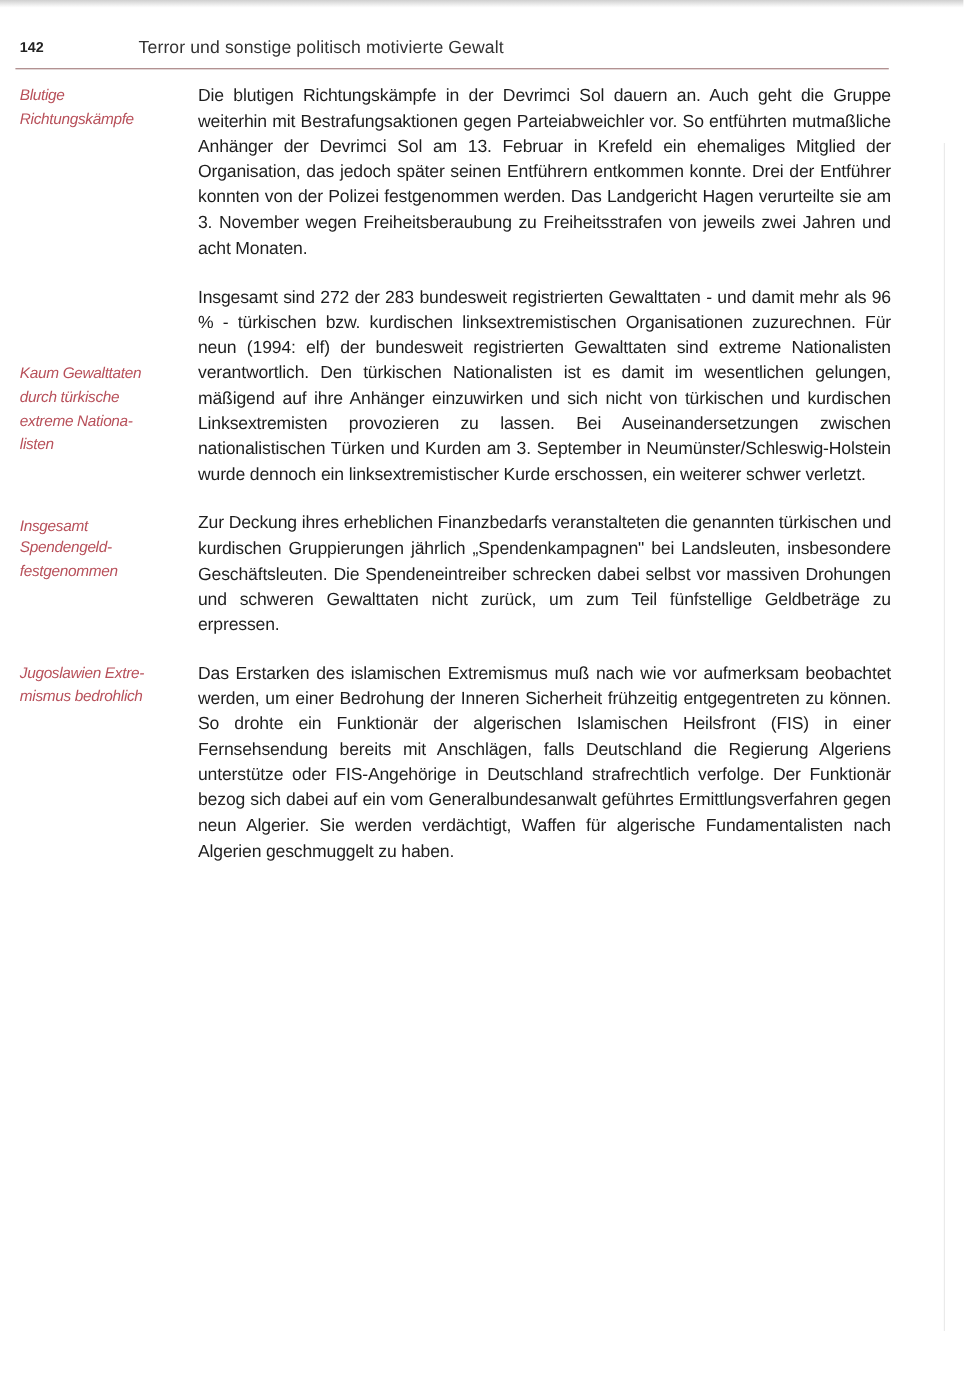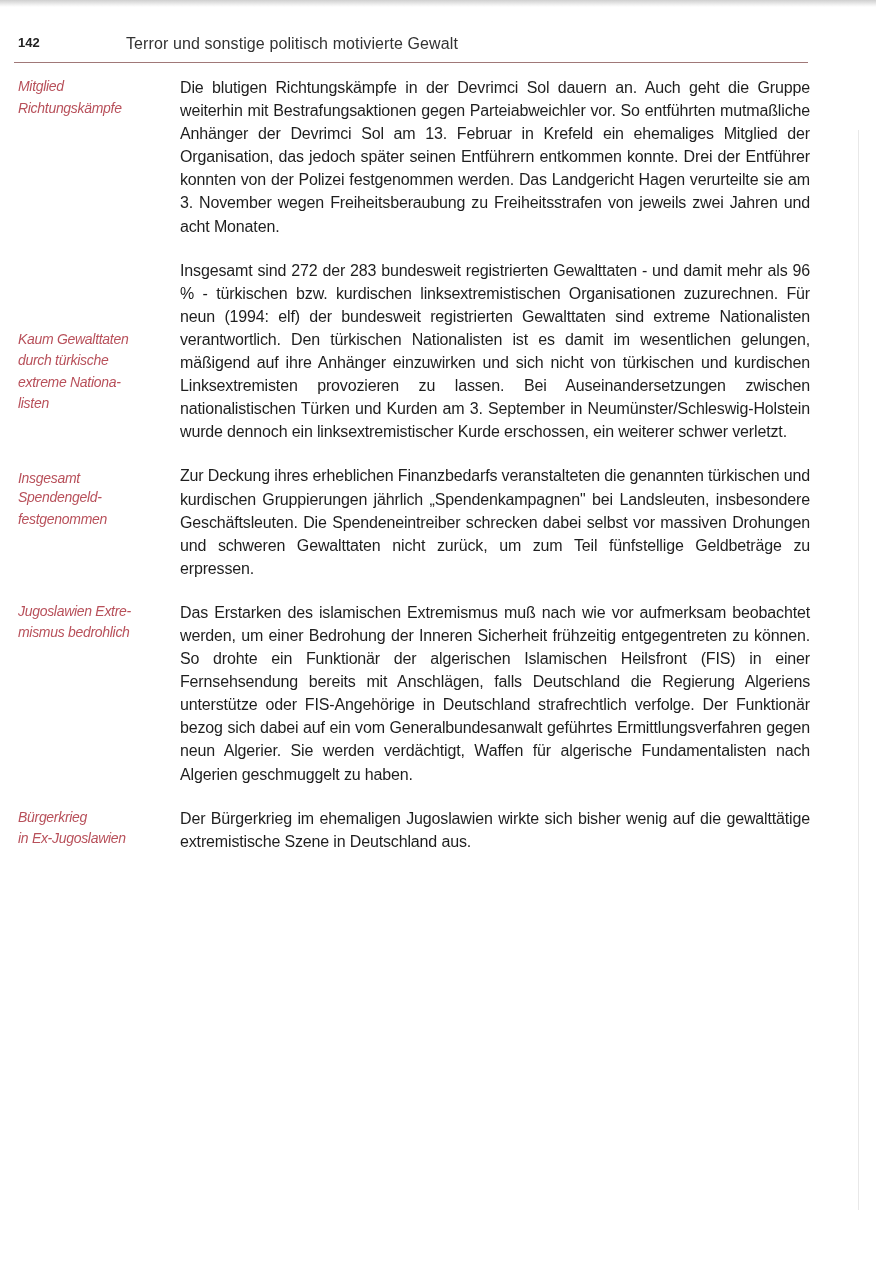--- a/index.html
+++ b/index.html
@@ -100,21 +100,21 @@
 
 <div class="page-header">
   <span class="page-number">142</span>
   <span class="running-title">Terror und sonstige politisch motivierte Gewalt</span>
 </div>
 
 <div class="content">
 
   <div class="section">
     <div class="margin-notes">
-      <div class="margin-note" style="top:0px">Mitglied
+      <div class="margin-note" style="top:0px">Blutige
 Richtungskämpfe</div>
     </div>
     <div class="body-text">
       <p>Die blutigen Richtungskämpfe in der Devrimci Sol dauern an. Auch geht die Gruppe weiterhin mit Bestrafungsaktionen gegen Parteiabweichler vor. So entführten mutmaßliche Anhänger der Devrimci Sol am 13. Februar in Krefeld ein ehemaliges Mitglied der Organisation, das jedoch später seinen Entführern entkommen konnte. Drei der Entführer konnten von der Polizei festgenommen werden. Das Landgericht Hagen verurteilte sie am 3. November wegen Freiheitsberaubung zu Freiheitsstrafen von jeweils zwei Jahren und acht Monaten.</p>
     </div>
   </div>
 
   <div class="section">
     <div class="margin-notes">
       <div class="margin-note" style="top:70px">Kaum Gewalttaten
@@ -141,23 +141,14 @@
   <div class="section">
     <div class="margin-notes">
       <div class="margin-note" style="top:0px">Jugoslawien Extre-
 mismus bedrohlich</div>
     </div>
     <div class="body-text">
       <p>Das Erstarken des islamischen Extremismus muß nach wie vor aufmerksam beobachtet werden, um einer Bedrohung der Inneren Sicherheit frühzeitig entgegentreten zu können. So drohte ein Funktionär der algerischen Islamischen Heilsfront (FIS) in einer Fernsehsendung bereits mit Anschlägen, falls Deutschland die Regierung Algeriens unterstütze oder FIS-Angehörige in Deutschland strafrechtlich verfolge. Der Funktionär bezog sich dabei auf ein vom Generalbundesanwalt geführtes Ermittlungsverfahren gegen neun Algerier. Sie werden verdächtigt, Waffen für algerische Fundamentalisten nach Algerien geschmuggelt zu haben.</p>
     </div>
   </div>
 
-  <div class="section">
-    <div class="margin-notes">
-      <div class="margin-note" style="top:0px">Bürgerkrieg
-in Ex-Jugoslawien</div>
-    </div>
-    <div class="body-text">
-      <p>Der Bürgerkrieg im ehemaligen Jugoslawien wirkte sich bisher wenig auf die gewalttätige extremistische Szene in Deutschland aus.</p>
-    </div>
-  </div>
 
 </div>
 
 </body></html>

